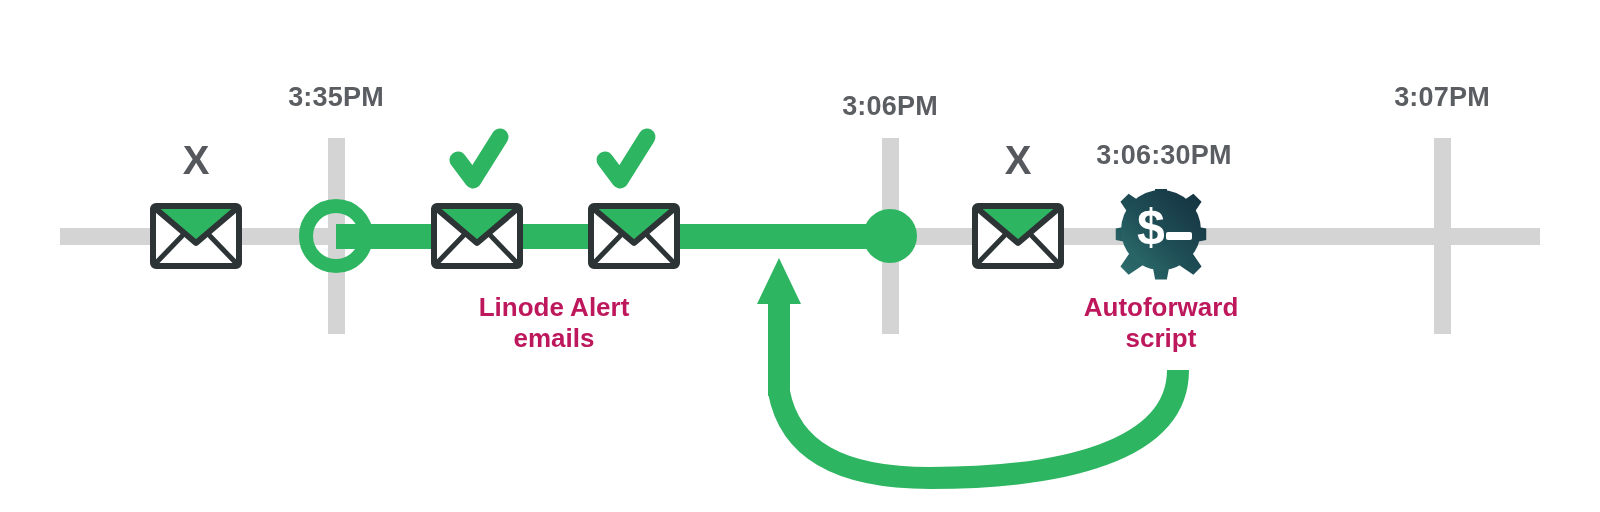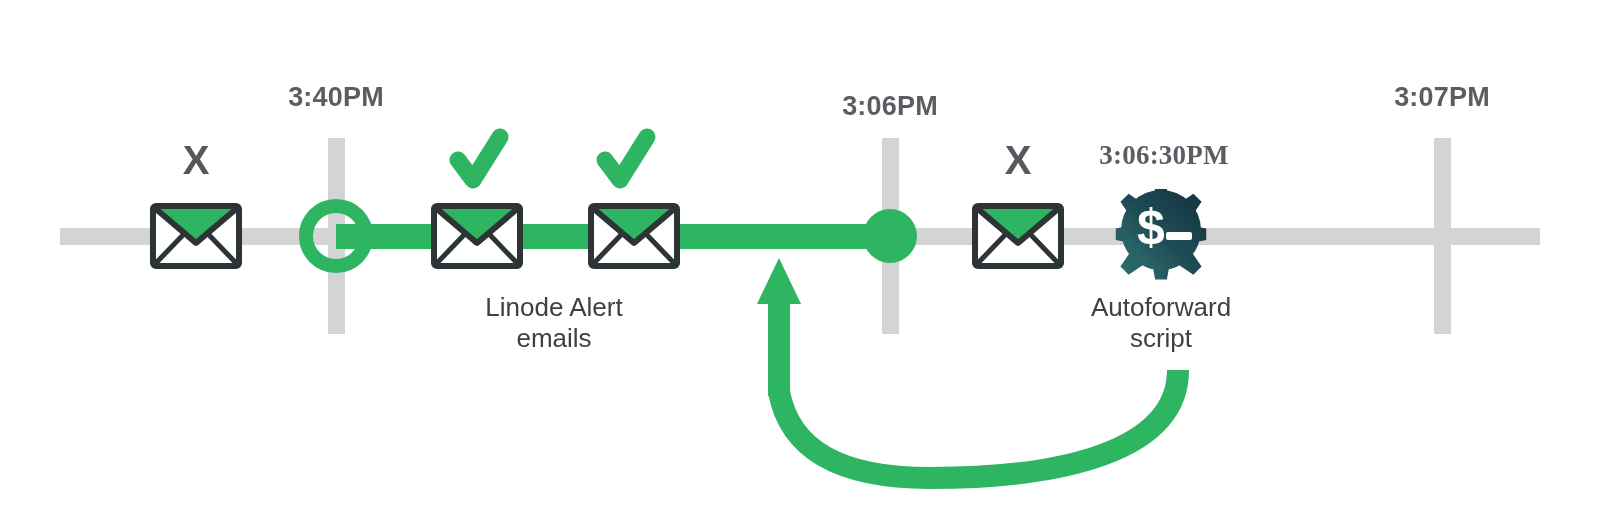--- a/index.html
+++ b/index.html
@@ -32,22 +32,22 @@
     font-weight: bold;
     color: #5a5d61;
     letter-spacing: 0.2px;
     white-space: nowrap;
     transform: translateX(-50%);
     text-align: center;
   }
   .event-caption {
     position: absolute;
     font-size: 26px;
-    font-weight: normal;
-    color: #404040;
+    font-weight: bold;
+    color: #be185d;
     line-height: 1.18;
     white-space: pre-line;
     text-align: center;
     transform: translateX(-50%);
   }
   .marker-glyph {
     position: absolute;
     font-size: 40px;
     font-weight: bold;
     color: #55585c;
@@ -152,28 +152,28 @@
 
     <g>
       <path d="M 1178,370
                C 1178,452 1060,478 930,478
                C 840,478 790,450 779,392" fill="none" stroke="#2eb561" stroke-width="22" stroke-linecap="butt"></path>
       <path d="M 779,258 L 801,304 L 757,304 Z" fill="#2eb561"></path>
       <rect x="768" y="296" width="22" height="100" fill="#2eb561"></rect>
     </g>
   </svg>
 
-  <div class="tick-label" style="left:336px; top:82px;">3:40PM</div>
+  <div class="tick-label" style="left:336px; top:82px;">3:35PM</div>
   <div class="tick-label" style="left:890px; top:91px;">3:06PM</div>
   <div class="tick-label" style="left:1442px; top:82px;text-align:center;">3:07PM</div>
 
   <div class="marker-glyph" style="left:196px; top:160px;">X</div>
   <div class="marker-glyph" style="left:1018px; top:160px;">X</div>
 
   <div class="event-caption" style="left:554px; top:292px;">Linode Alert
 emails</div>
 
   <div class="event-caption" style="left:1161px; top:292px;">Autoforward
 script</div>
 
-  <div class="tick-label" style="left:1164px; top:140px;font-family:Liberation Serif, serif;">3:06:30PM</div>
+  <div class="tick-label" style="left:1164px; top:140px;">3:06:30PM</div>
 
 </div>
 
 </body></html>

